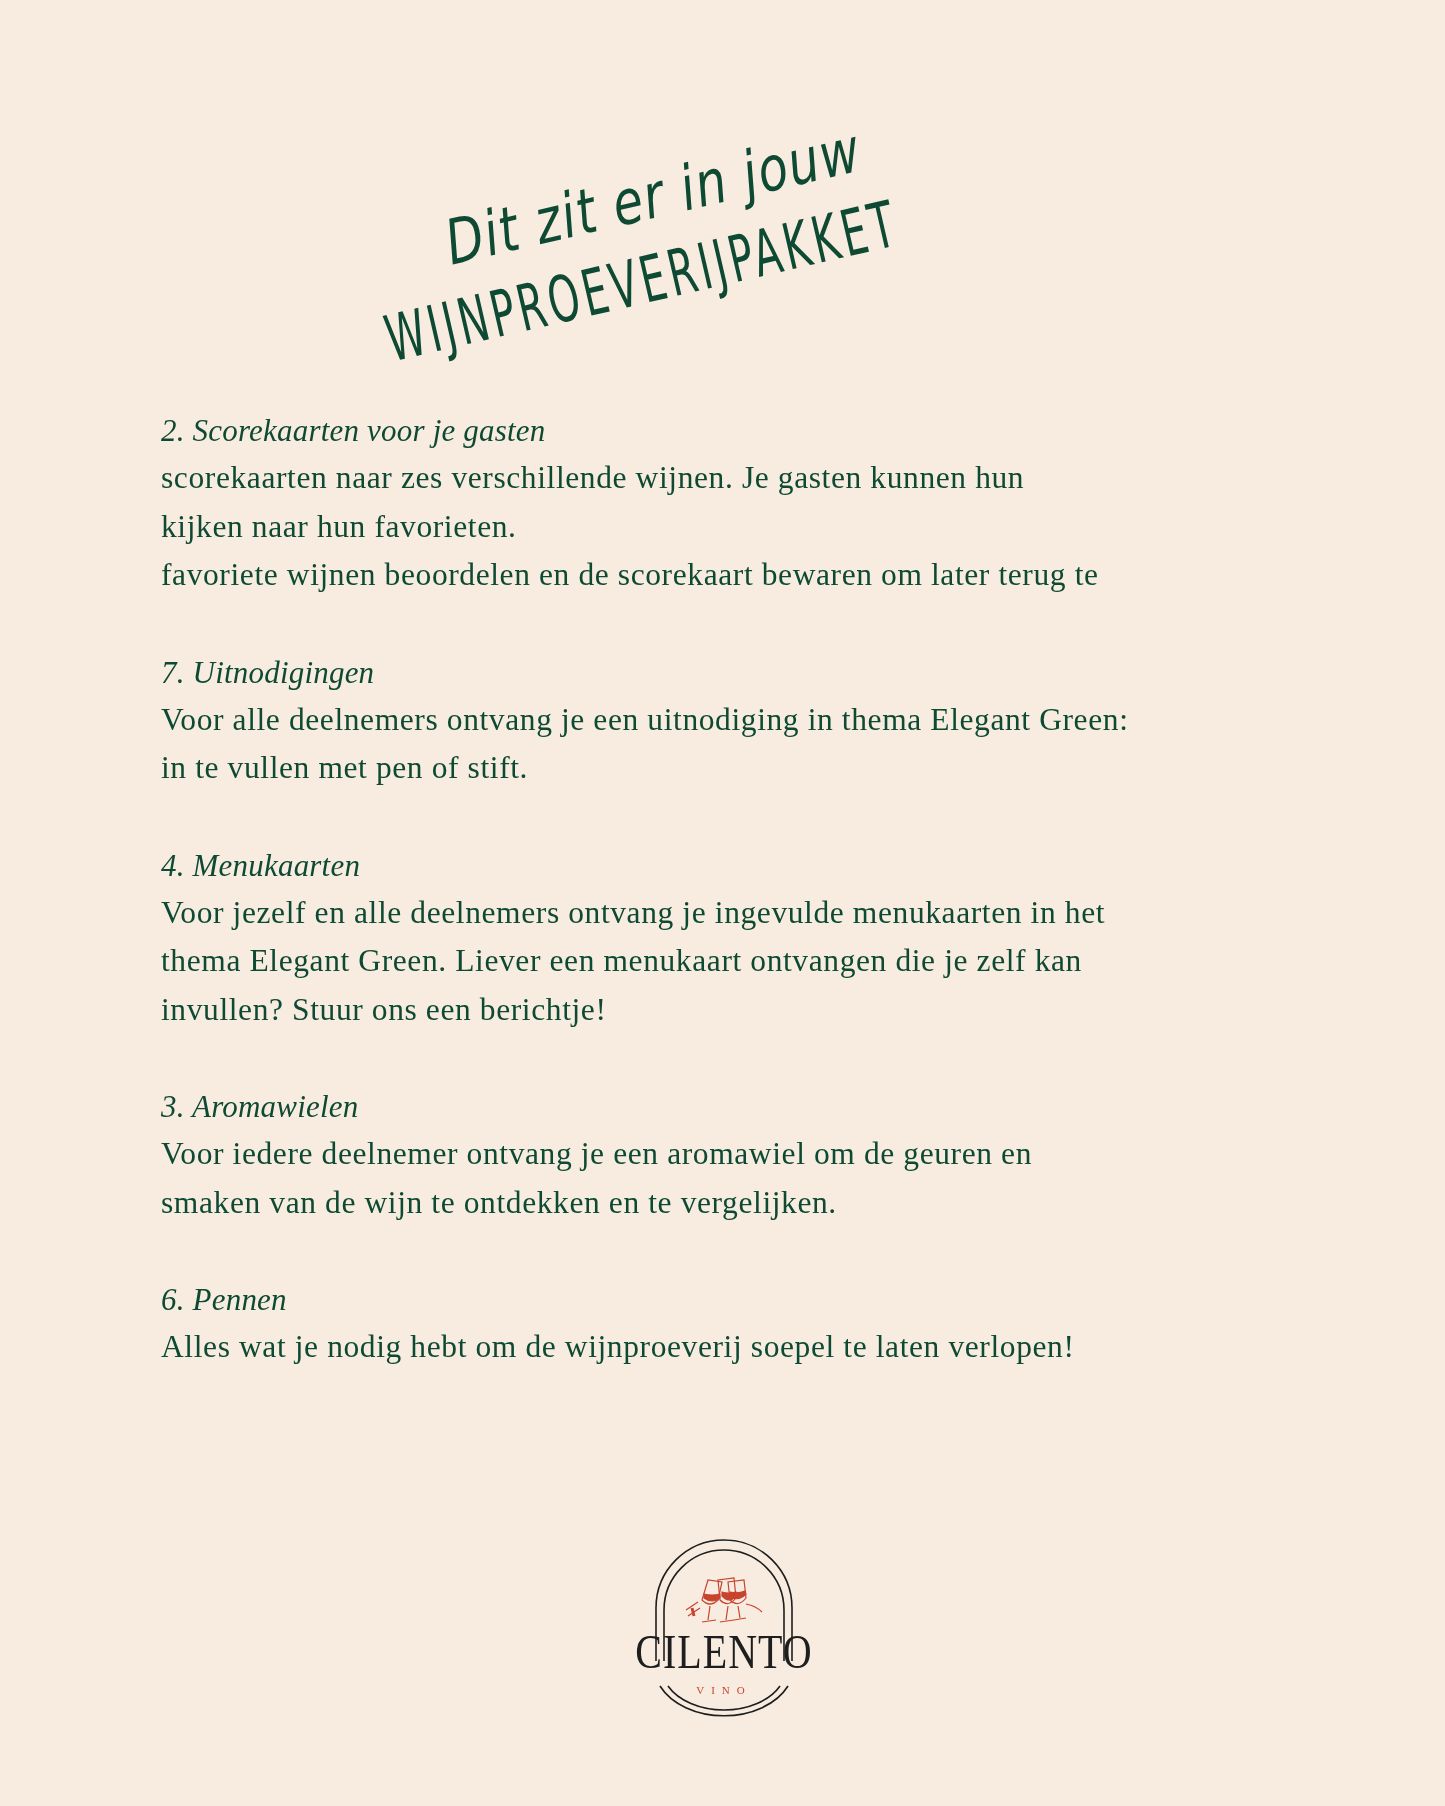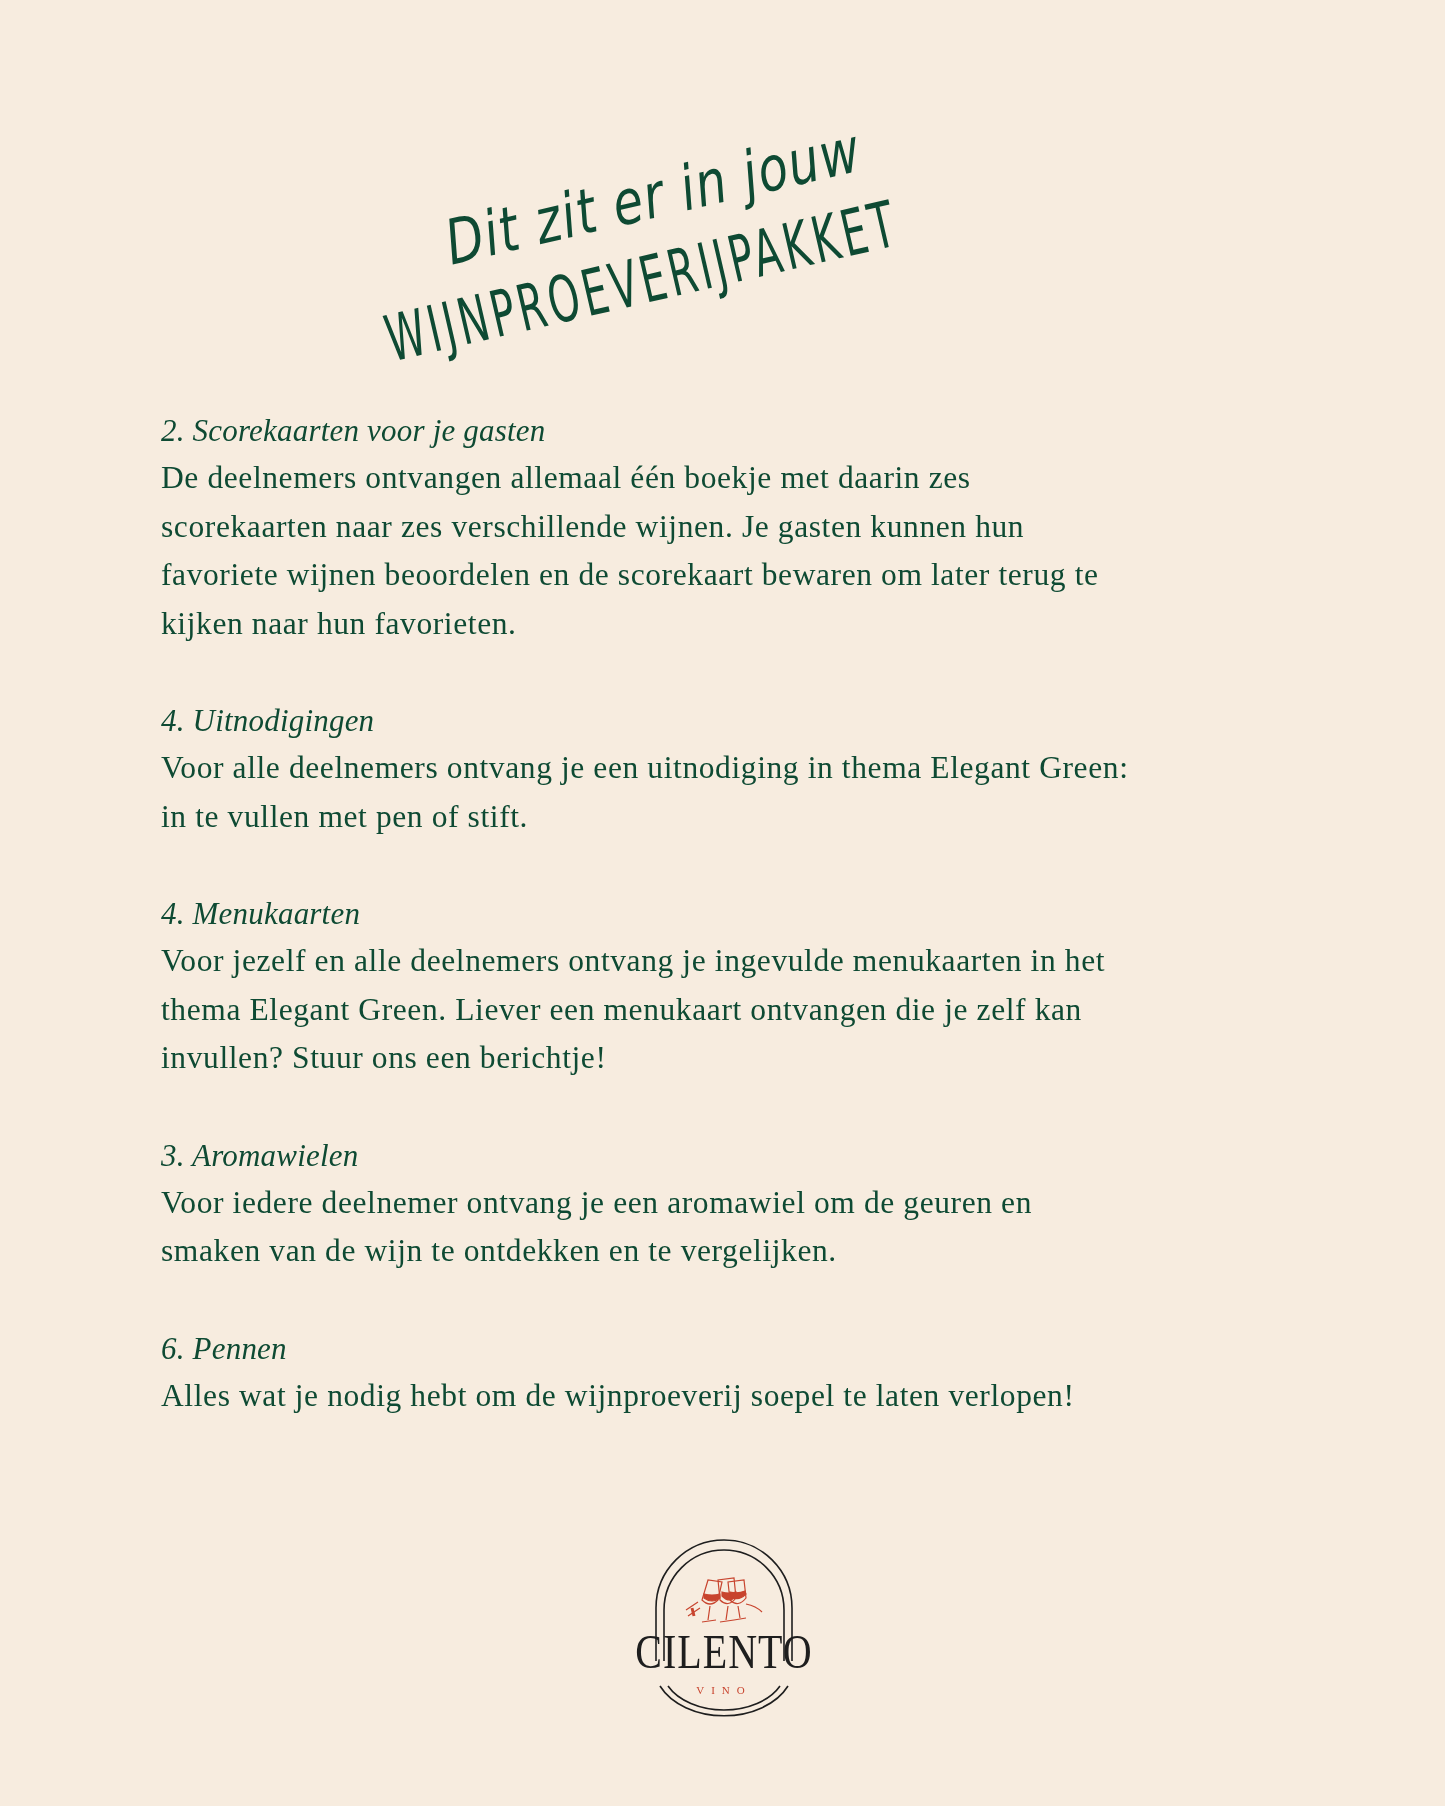--- a/index.html
+++ b/index.html
@@ -74,27 +74,26 @@
 <body>
 
 <div class="title-wrap">
   <div class="title-line1">Dit zit er in jouw</div>
   <div class="title-line2">WIJNPROEVERIJPAKKET</div>
 </div>
 
 <div class="content">
   <div class="section">
     <div class="heading">2. Scorekaarten voor je gasten</div>
-    <div class="body-line">De deelnemers ontvangen allemaal één boekje met daarin zes</div>
     <div class="body-line">scorekaarten naar zes verschillende wijnen. Je gasten kunnen hun</div>
+    <div class="body-line">kijken naar hun favorieten.</div>
     <div class="body-line">favoriete wijnen beoordelen en de scorekaart bewaren om later terug te</div>
-    <div class="body-line">kijken naar hun favorieten.</div>
   </div>
   <div class="section">
-    <div class="heading">4. Uitnodigingen</div>
+    <div class="heading">7. Uitnodigingen</div>
     <div class="body-line">Voor alle deelnemers ontvang je een uitnodiging in thema Elegant Green:</div>
     <div class="body-line">in te vullen met pen of stift.</div>
   </div>
   <div class="section">
     <div class="heading">4. Menukaarten</div>
     <div class="body-line">Voor jezelf en alle deelnemers ontvang je ingevulde menukaarten in het</div>
     <div class="body-line">thema Elegant Green. Liever een menukaart ontvangen die je zelf kan</div>
     <div class="body-line">invullen? Stuur ons een berichtje!</div>
   </div>
   <div class="section">

